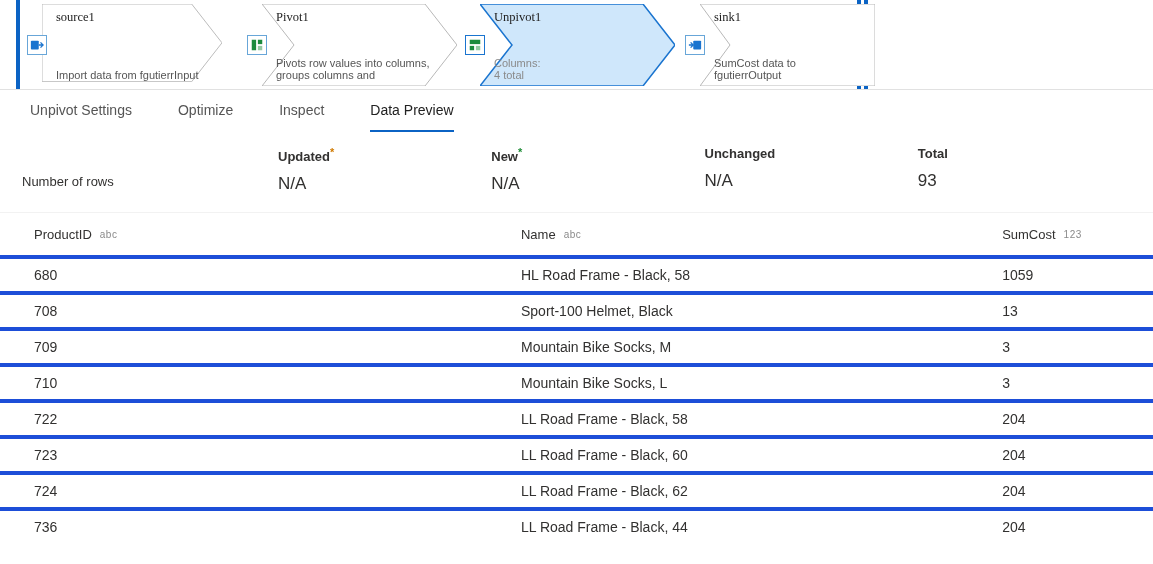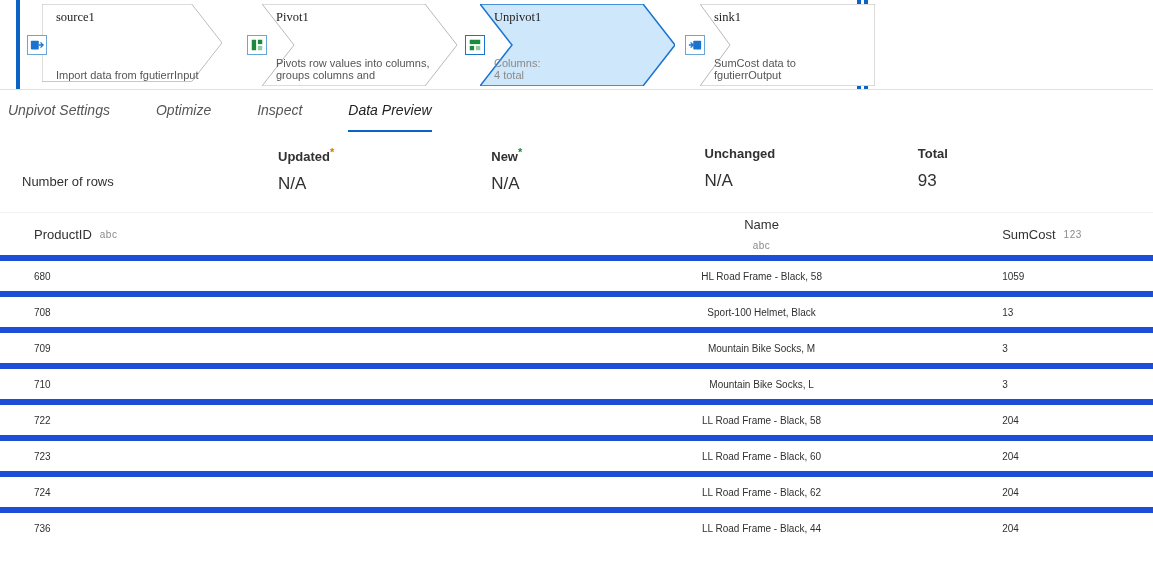--- a/index.html
+++ b/index.html
@@ -77,24 +77,23 @@
   
   .node.n1 { left: 42px; width: 180px; }
   .node.n2 { left: 262px; width: 195px; }
   .node.n3 { left: 480px; width: 195px; }
   .node.n4 { left: 700px; width: 175px; }
 
   
   .tabs {
     display: flex;
     gap: 46px;
-    padding: 12px 0 0 8px;
+    padding: 12px 0 0 30px;
     height: 42px;
     border-bottom: 0;
-    font-style: italic;
   }
   .tab {
     font-size: 14px;
     color: #555;
     padding-bottom: 8px;
     cursor: pointer;
   }
   .tab.active {
     color: #222;
     border-bottom: 2px solid #0b63c4;
@@ -125,35 +124,35 @@
 
   
   .grid {
     width: 100%;
   }
   .grid .row {
     display: flex;
     padding: 0 34px;
     height: 36px;
     align-items: center;
-    border-top: 6px solid #1d4ed8;
-    font-size: 10px;
+    border-top: 4px solid #1d4ed8;
+    font-size: 14px;
   }
   .grid .row.head {
     height: 42px;
     border-top: none;
     font-size: 13px;
   }
   .grid .cell {
     display: flex;
     align-items: center;
     gap: 8px;
   }
   .c-id   { width: 500px; }
-  .c-name { width: 494px; flex-direction: column; }
+  .c-name { width: 494px; }
   .c-cost { width: 120px; }
   .typetag {
     font-size: 10px;
     color: #8a8a8a;
     letter-spacing: .5px;
   }
 
   
   .mini-icon {
     width: 14px;

